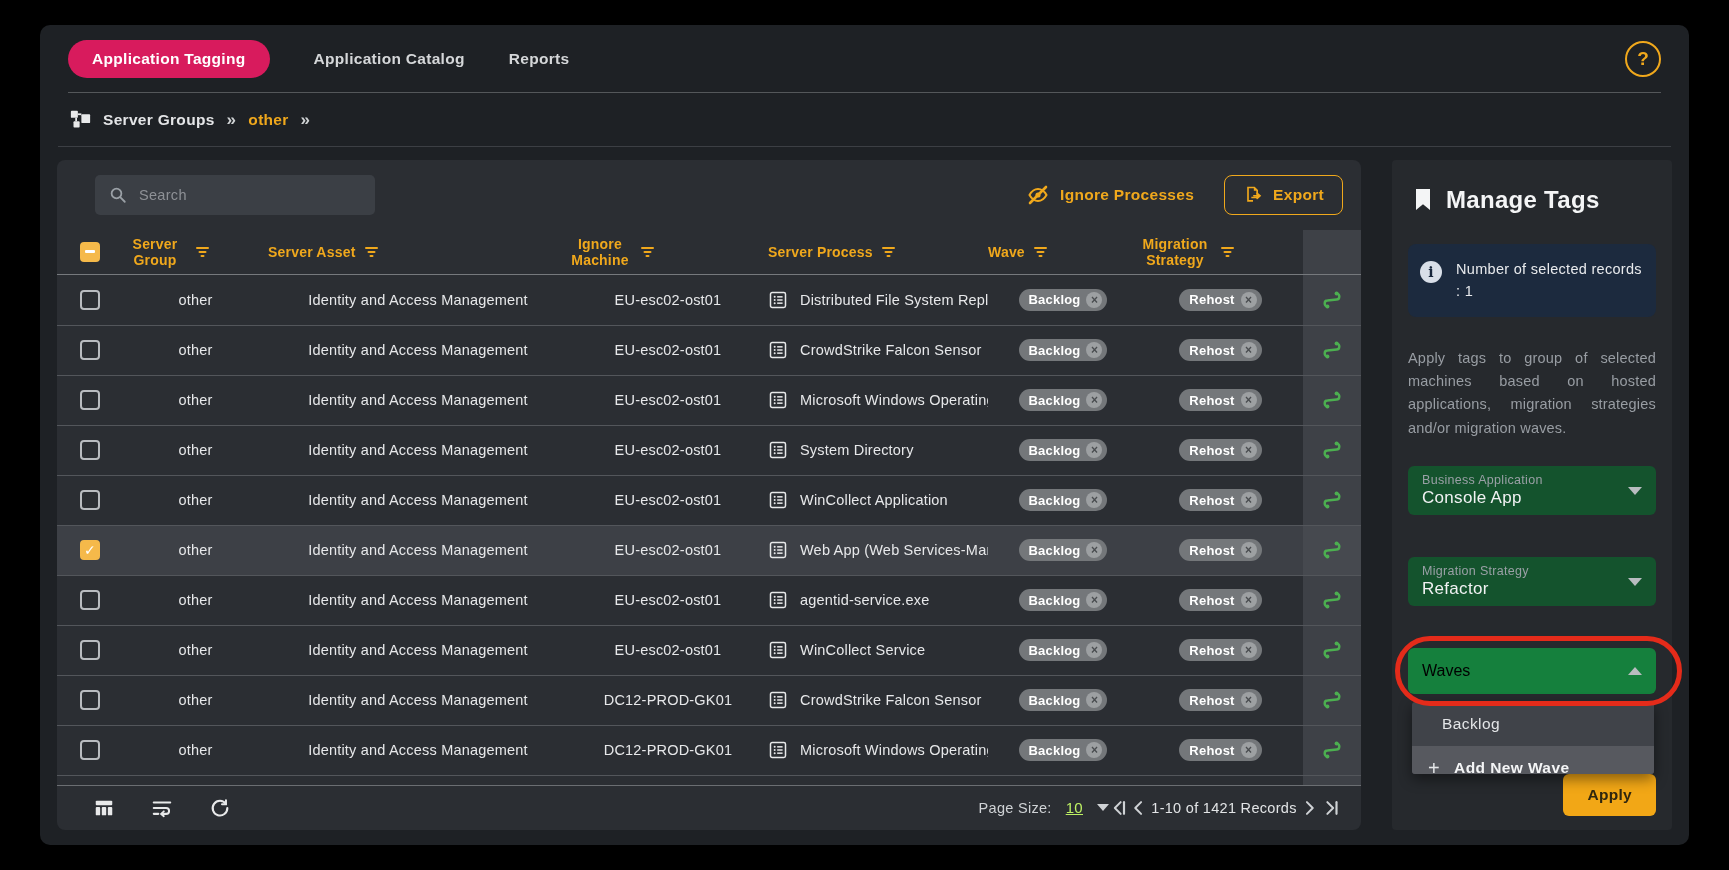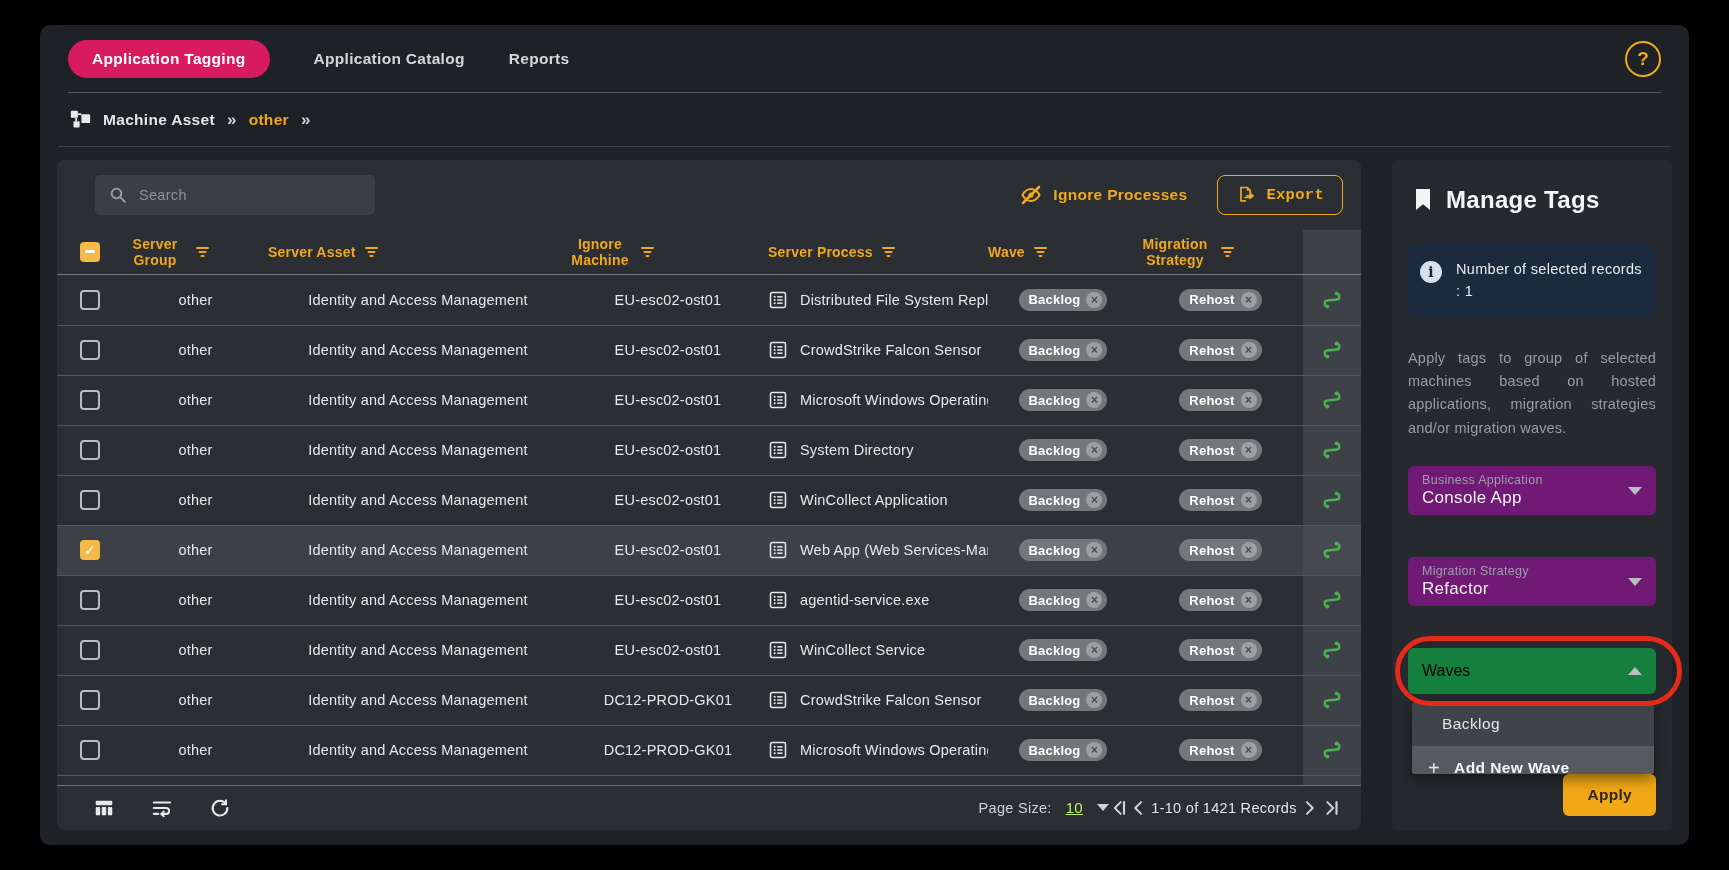--- a/index.html
+++ b/index.html
@@ -36,21 +36,21 @@
   .searchbox { width:280px; height:40px; background:#3b3f45; border-radius:5px;
     display:flex; align-items:center; gap:12px; padding:0 14px; }
   .searchbox input { background:transparent; border:none; outline:none; color:#d9dbdd;
     font-size:14.5px; width:100%; font-family:inherit; letter-spacing:.3px; }
   .searchbox input::placeholder { color:#8e9196; }
   .toolbar-right { margin-left:auto; display:flex; align-items:center; gap:30px; }
   .ignore-btn { display:flex; align-items:center; gap:10px; color:#f0a81c;
     font-size:15.5px; font-weight:700; letter-spacing:.3px; cursor:pointer; }
   .export-btn { display:flex; align-items:center; gap:10px; color:#f0a81c;
     border:1.5px solid #f0a81c; border-radius:8px; padding:9px 18px;
-    font-size:15.5px; font-weight:700; letter-spacing:.3px; cursor:pointer;font-family:Liberation Mono, monospace; }
+    font-size:15.5px; font-weight:700; letter-spacing:.3px; cursor:pointer; }
 
   
   .trow { display:grid; grid-template-columns:66px 145px 300px 200px 1fr 150px 165px 58px;
     align-items:center; }
   .thead { height:48px; border-bottom:1px solid #76797d; color:#f0a81c; font-weight:700;
     font-size:14px; letter-spacing:.2px; }
   .th { display:flex; align-items:center; gap:8px; text-align:center;
     line-height:1.15; }
   .th .wrap { max-width:64px; }
   .th .wraps { max-width:74px; }
@@ -100,21 +100,21 @@
   .panel-title { display:flex; align-items:center; gap:14px; color:#f4f5f6; font-size:24px;
     font-weight:700; letter-spacing:.3px; padding-left:6px; }
   .info-box { margin-top:30px; background:#1c2a3e; border-radius:8px; padding:14px 12px;
     display:flex; gap:14px; align-items:flex-start; }
   .info-icon { width:22px; height:22px; border-radius:50%; background:#d9dfe8; color:#17263b;
     font-weight:800; font-size:14px; display:flex; align-items:center; justify-content:center;
     flex:none; margin-top:3px; font-family:"DejaVu Serif",serif; }
   .info-text { color:#e8eaed; font-size:14.5px; line-height:1.55; letter-spacing:.3px; }
   .panel-desc { margin-top:30px; color:#989da3; font-size:14.5px; line-height:1.6;
     text-align:justify; letter-spacing:.2px; }
-  .select { background:#701a75; border-radius:6px; padding:7px 14px; position:relative;
+  .select { background:#14532d; border-radius:6px; padding:7px 14px; position:relative;
     cursor:pointer; }
   .select .lbl { color:#9aa0a6; font-size:12.5px; letter-spacing:.3px; }
   .select .val { color:#f1f2f3; font-size:17px; letter-spacing:.3px; margin-top:1px; }
   .select .caret { position:absolute; right:14px; top:50%; margin-top:-3px; width:0; height:0;
     border-left:7px solid transparent; border-right:7px solid transparent; border-top:8px solid #b9bcc0; }
   .sel-1 { margin-top:26px; }
   .sel-2 { margin-top:42px; }
   .waves-wrap { margin-top:42px; position:relative; }
   .select-waves { background:#15803d; border-radius:6px; padding:14px 14px; position:relative; cursor:pointer; }
   .select-waves .caret-up { position:absolute; right:14px; top:50%; margin-top:-4px; width:0; height:0;
@@ -150,21 +150,21 @@
   <div class="breadcrumb">
     <span style="display:flex;">
       <svg width="21" height="21" viewBox="0 0 24 24" fill="#e8e9ea">
         <rect x="1" y="2" width="8" height="8" rx="1"></rect>
         <rect x="13" y="6" width="10" height="10" rx="1"></rect>
         <rect x="4" y="14" width="7" height="7" rx="1"></rect>
         <rect x="9" y="5" width="4" height="2"></rect>
         <rect x="6" y="10" width="2" height="4"></rect>
       </svg>
     </span>
-    <span class="crumb-root">Machine Asset</span>
+    <span class="crumb-root">Server Groups</span>
     <span class="sep">»</span>
     <span class="crumb-current">other</span>
     <span class="sep">»</span>
   </div>
   <div class="divider2"></div>
 
   <div class="main">
 
     <div class="card">
       <div class="card-toolbar">

